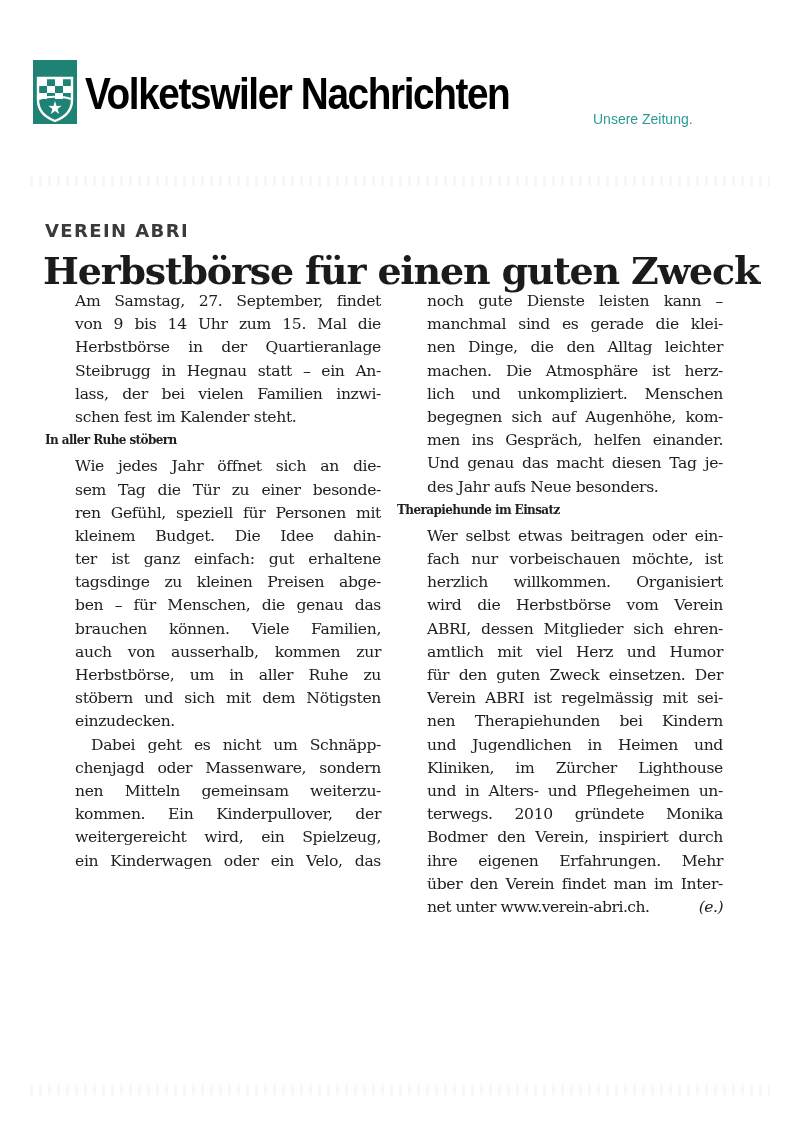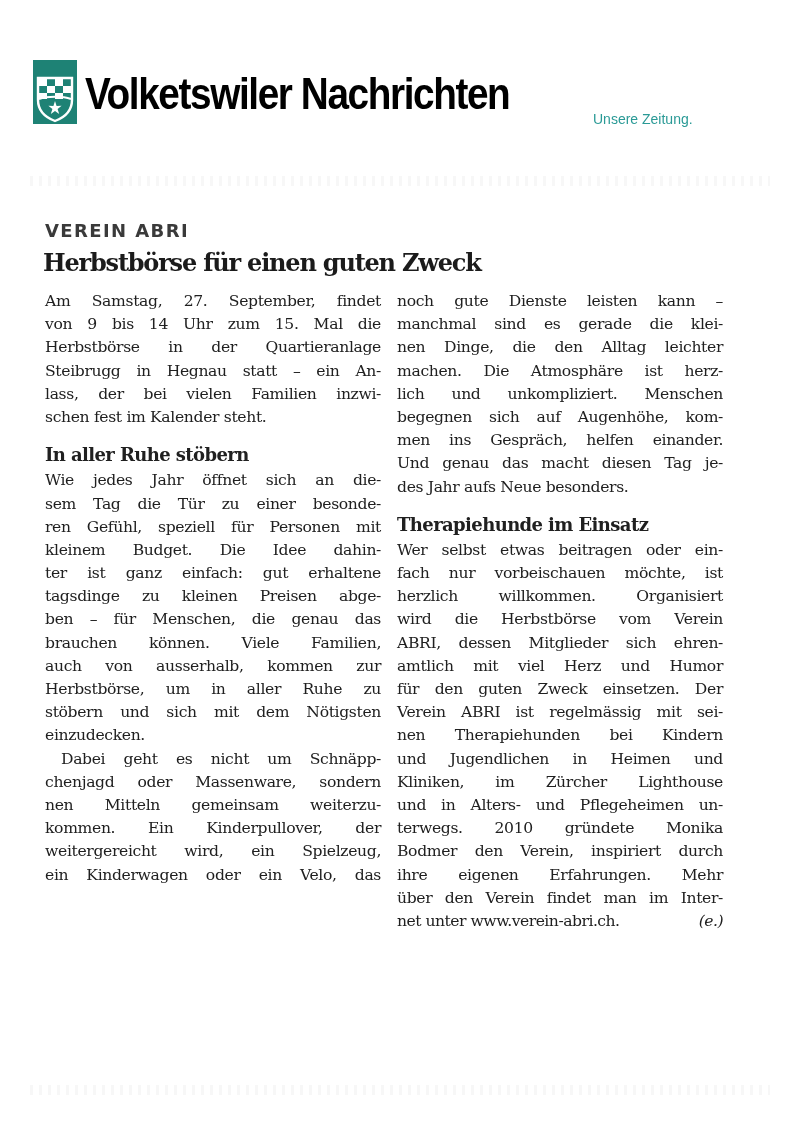--- a/index.html
+++ b/index.html
@@ -21,30 +21,30 @@
   }
   .noise { position: absolute; left: 30px; right: 30px; height: 10px; background:
      repeating-linear-gradient(90deg, rgba(0,0,0,0.03) 0 3px, transparent 3px 9px); }
   .kicker {
     position: absolute; left: 45px; top: 220px;
     font-family: "DejaVu Sans", sans-serif; font-weight: bold; font-size: 18px; letter-spacing: 1.4px;
     color: #3a3a3a;
   }
   .headline {
     position: absolute; left: 43px; top: 248px;
-    font-family: "DejaVu Serif", serif; font-weight: bold; font-size: 24px; letter-spacing: -1.2px;
+    font-family: "DejaVu Serif", serif; font-weight: bold; font-size: 38px; letter-spacing: -1.2px;
     color: #1b1b1b; white-space: nowrap;
   }
   .col { position: absolute; top: 290px; font-size: 15.6px; line-height: 23.2px; color: #202020; }
   .col.left { left: 45px; width: 336px; }
   .col.right { left: 397px; width: 326px; }
-  .line { display: block; white-space: nowrap; text-align: justify; text-align-last: justify; height: 23.2px; letter-spacing: -0.35px; }
+  .line { display: block; white-space: nowrap; text-align: justify; text-align-last: justify; height: 23.2px; letter-spacing: -0.35px; margin-left: 30px; }
   .line.last { text-align-last: left; }
   .line.indent { padding-left: 16px; }
-  .subhead { display: block; font-weight: bold; font-size: 18px; letter-spacing: -0.6px; height: 23.2px; margin: 14px 0 3px 0; white-space: nowrap; }
+  .subhead { display: block; font-weight: bold; font-size: 12px; letter-spacing: -0.6px; height: 23.2px; margin: 0 0 3px 0; white-space: nowrap; }
   .sig { font-style: italic; float: right; }
 </style>
 </head>
 <body>
 
 <div class="masthead">
   <div class="logo">
     <svg width="44" height="64" viewBox="0 0 44 64">
       <path d="M5 18 H39 V40 C39 52 30 58 22 61 C14 58 5 52 5 40 Z" fill="#1e8275" stroke="#ffffff" stroke-width="2.4"></path>
       <rect x="6" y="19" width="8" height="7" fill="#fff"></rect>

